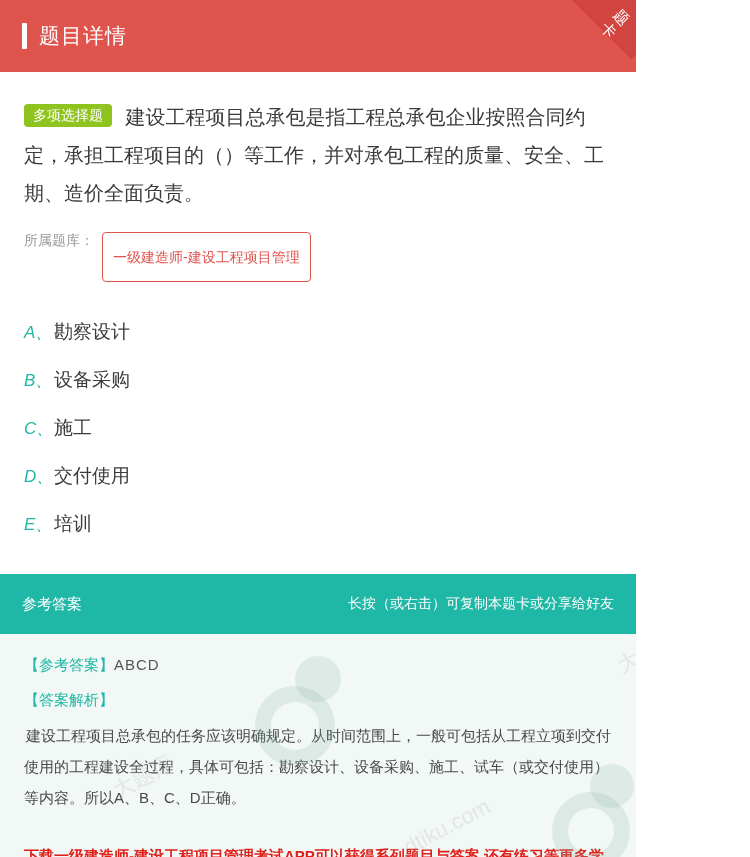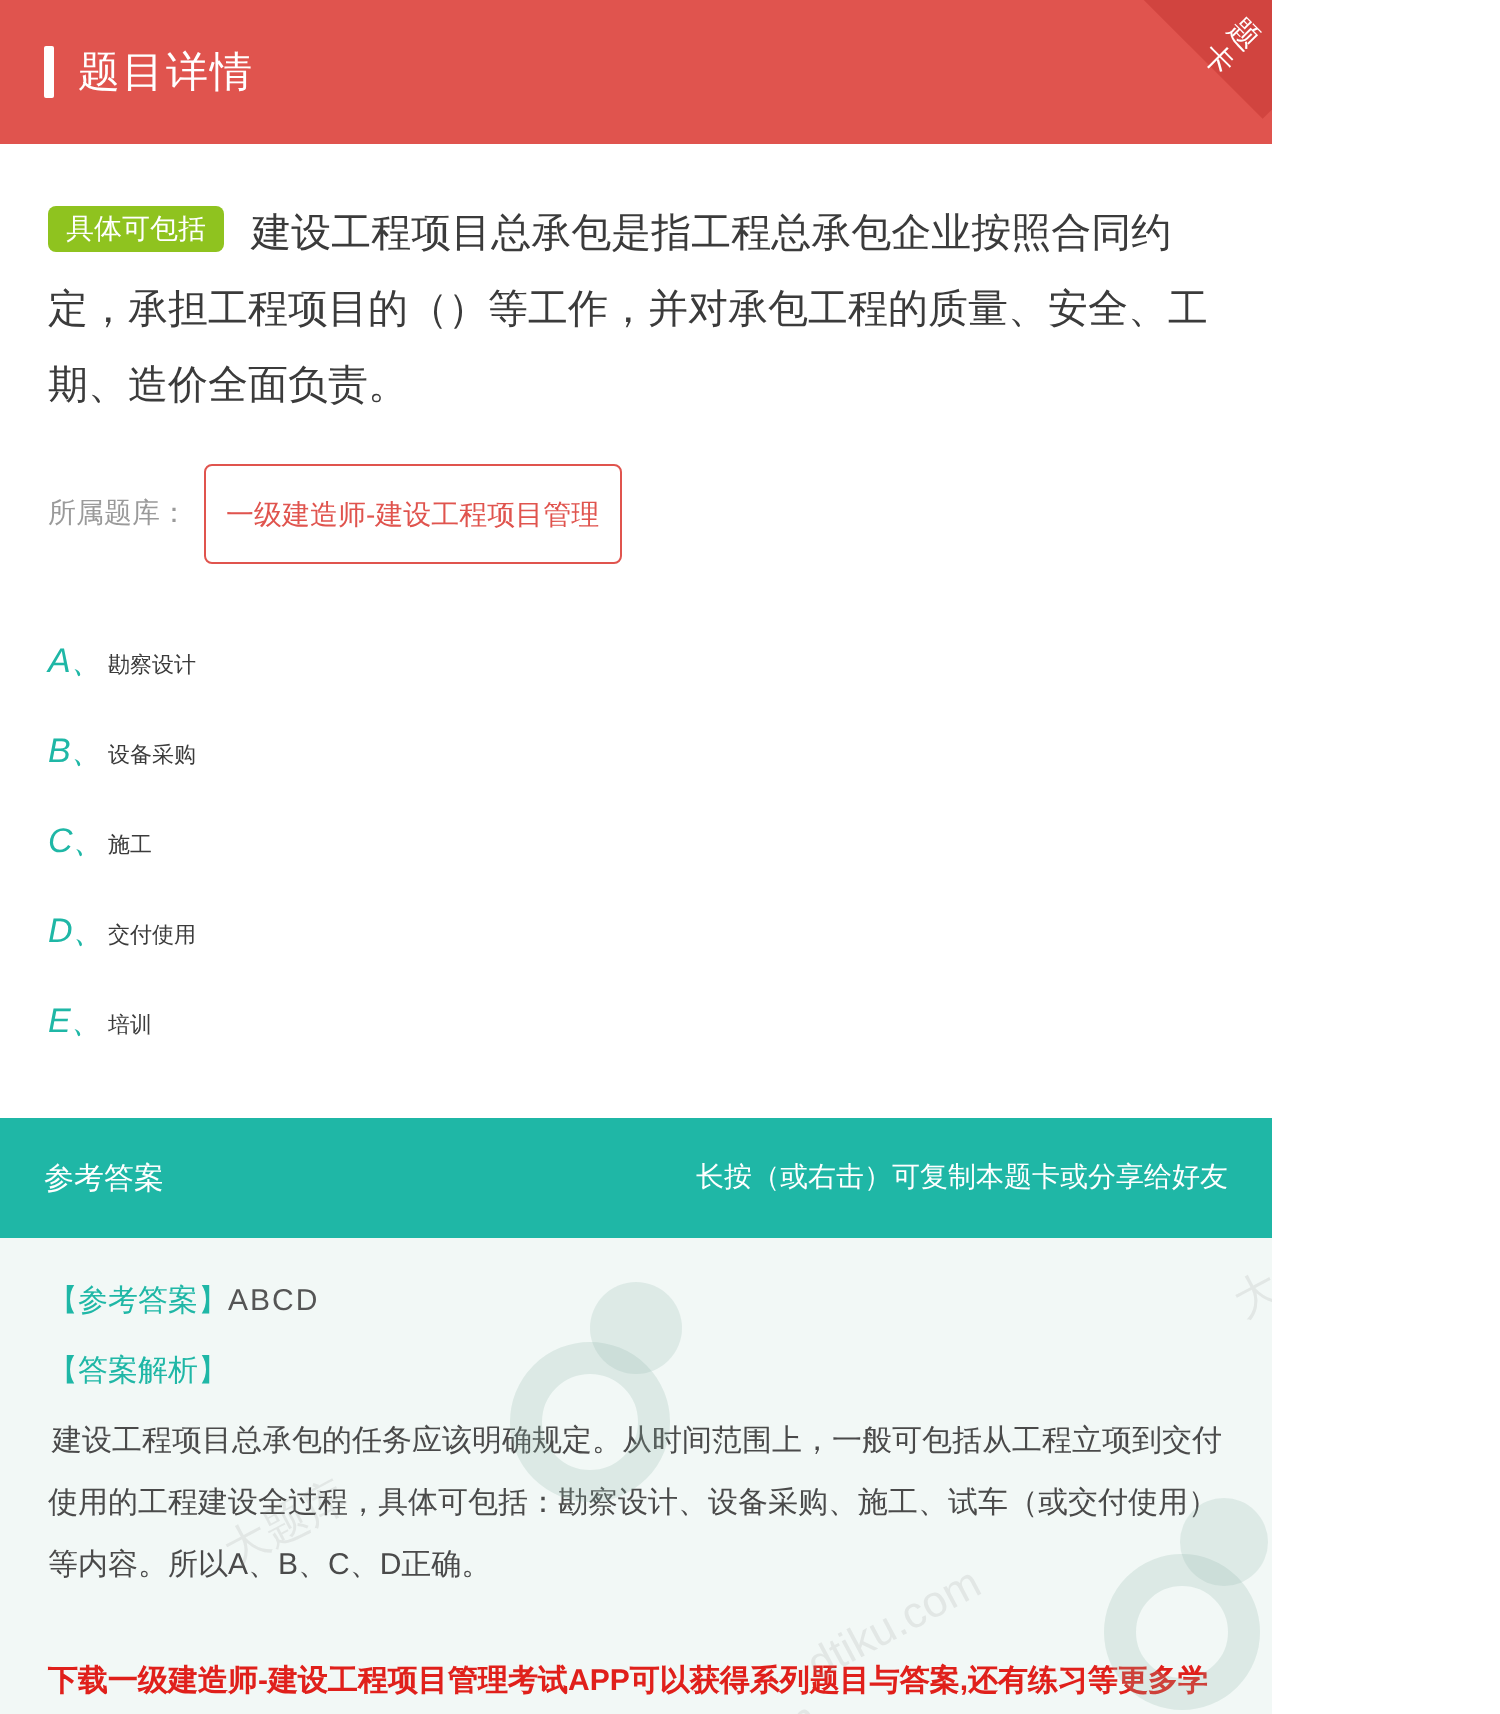--- a/index.html
+++ b/index.html
@@ -79,21 +79,21 @@
     border-radius: 4px;
     vertical-align: 4px;
     margin-right: 8px;
     line-height: 1;
   }
   .qtext { color: #3b3b3b; }
 
   .bank-row {
     margin-top: 20px;
     display: flex;
-    align-items: center;
+    align-items: flex-start;
     font-size: 14px;
   }
   .bank-label { color: #9a9a9a; margin-right: 8px; }
   .bank-chip {
     border: 1px solid #e0544e;
     color: #e0544e;
     border-radius: 4px;
     padding: 17px 10px;
     font-size: 14px;
     line-height: 1;
@@ -110,21 +110,21 @@
   }
   .opt-key {
     color: #1fb7a6;
     font-size: 17px;
     font-style: italic;
     width: 30px;
     flex: 0 0 30px;
   }
   .opt-text {
     color: #3b3b3b;
-    font-size: 11px;
+    font-size: 19px;
   }
 
   
   .answer-bar {
     background: #1fb7a6;
     height: 60px;
     display: flex;
     align-items: center;
     justify-content: space-between;
     padding: 0 22px;
@@ -204,21 +204,21 @@
 
   <div class="header">
     <div class="header-bar"></div>
     <div class="header-title">题目详情</div>
     <div class="corner-ribbon"></div>
     <div class="corner-text">题卡</div>
   </div>
 
   <div class="qbody">
     <div class="qline">
-      <span class="tag">具体可包括</span>
+      <span class="tag">多项选择题</span>
       <span class="qtext">建设工程项目总承包是指工程总承包企业按照合同约定，承担工程项目的（）等工作，并对承包工程的质量、安全、工期、造价全面负责。</span>
     </div>
 
     <div class="bank-row">
       <span class="bank-label">所属题库：</span>
       <span class="bank-chip">一级建造师-建设工程项目管理</span>
     </div>
   </div>
 
   <div class="options">

